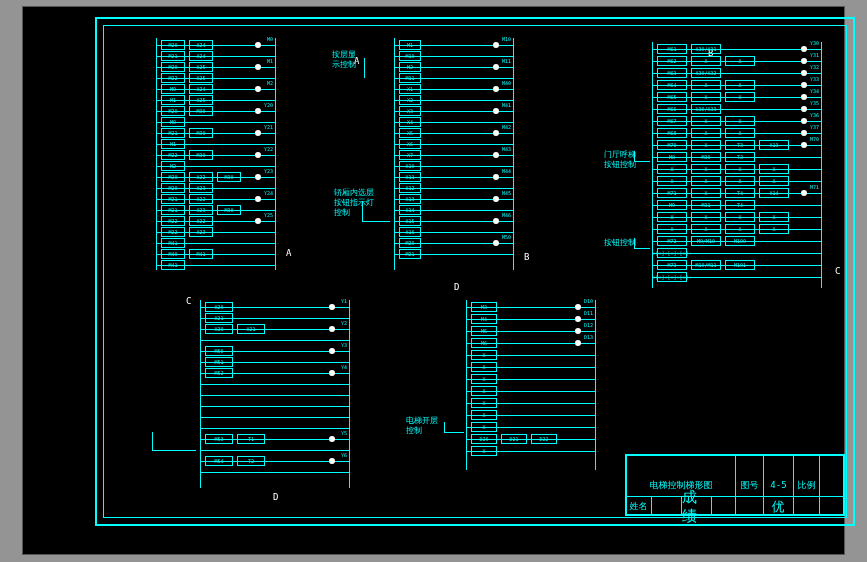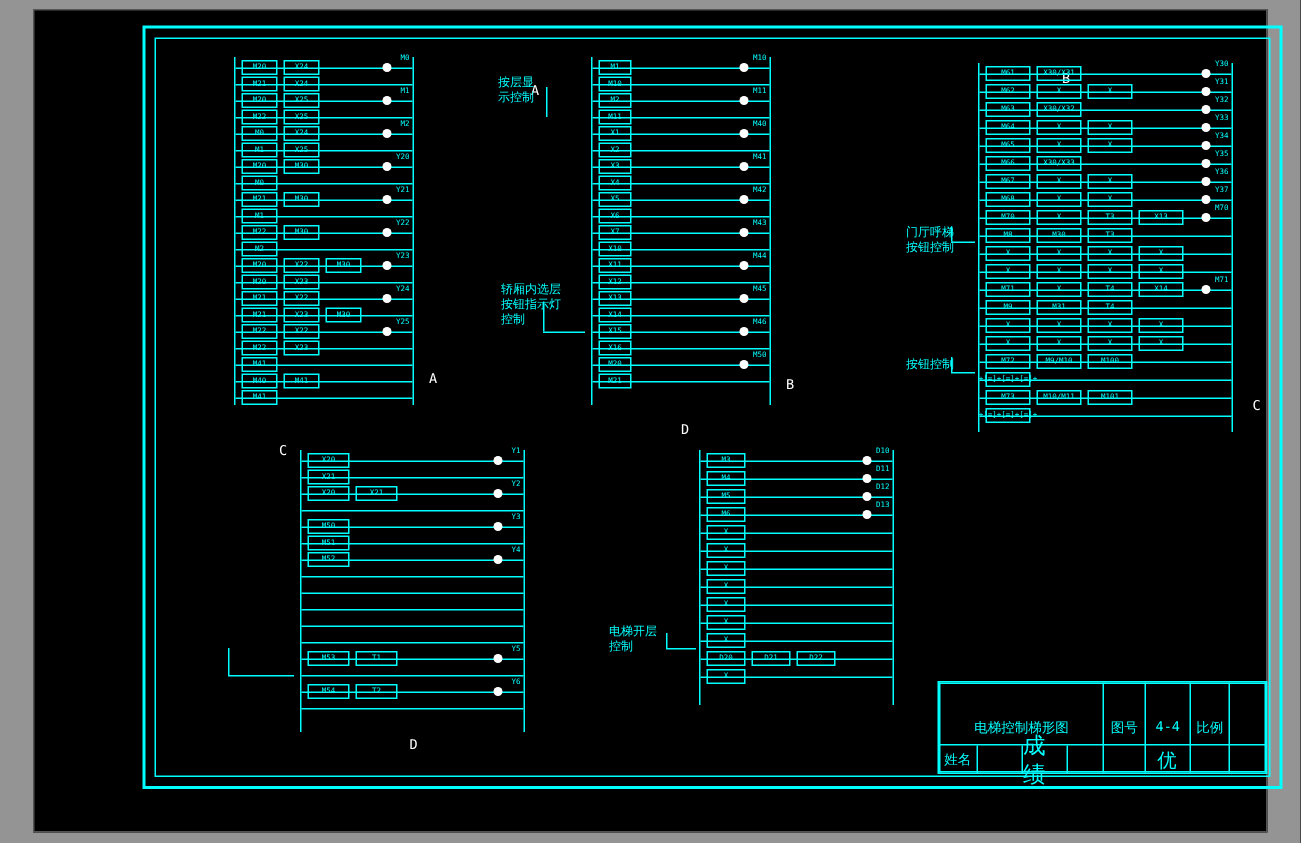--- a/index.html
+++ b/index.html
@@ -472,21 +472,21 @@
     <div class="vwire" style="left:48px; top:406px; height:18px;"></div>
     <div class="wire" style="left:340px; top:406px; width:20px;"></div>
     <div class="vwire" style="left:340px; top:396px; height:10px;"></div>
 
     <div class="titleblk">
       <table>
         <tbody>
             <tr style="height:22px;">
           <td colspan="3">电梯控制梯形图</td>
           <td style="width:28px;">图号</td>
-          <td style="width:30px;">4-4</td>
+          <td style="width:30px;">4-5</td>
           <td style="width:26px;">比例</td>
           <td style="width:24px;"></td>
         </tr>
       </tbody>
         </table>
 
       <div style="position:absolute; left:0; bottom:-1px; width:100%; height:20px; border-top:1px solid #00ffff; display:flex;">
         <div style="width:26px; border-right:1px solid #00ffff; color:#00ffff; font-size:9px; display:flex;align-items:center;justify-content:center;">姓名</div>
         <div style="width:30px; border-right:1px solid #00ffff;"></div>
         <div style="width:30px; border-right:1px solid #00ffff; color:#00ffff; font-size:15px; display:flex;align-items:center;justify-content:center;">成绩</div>

